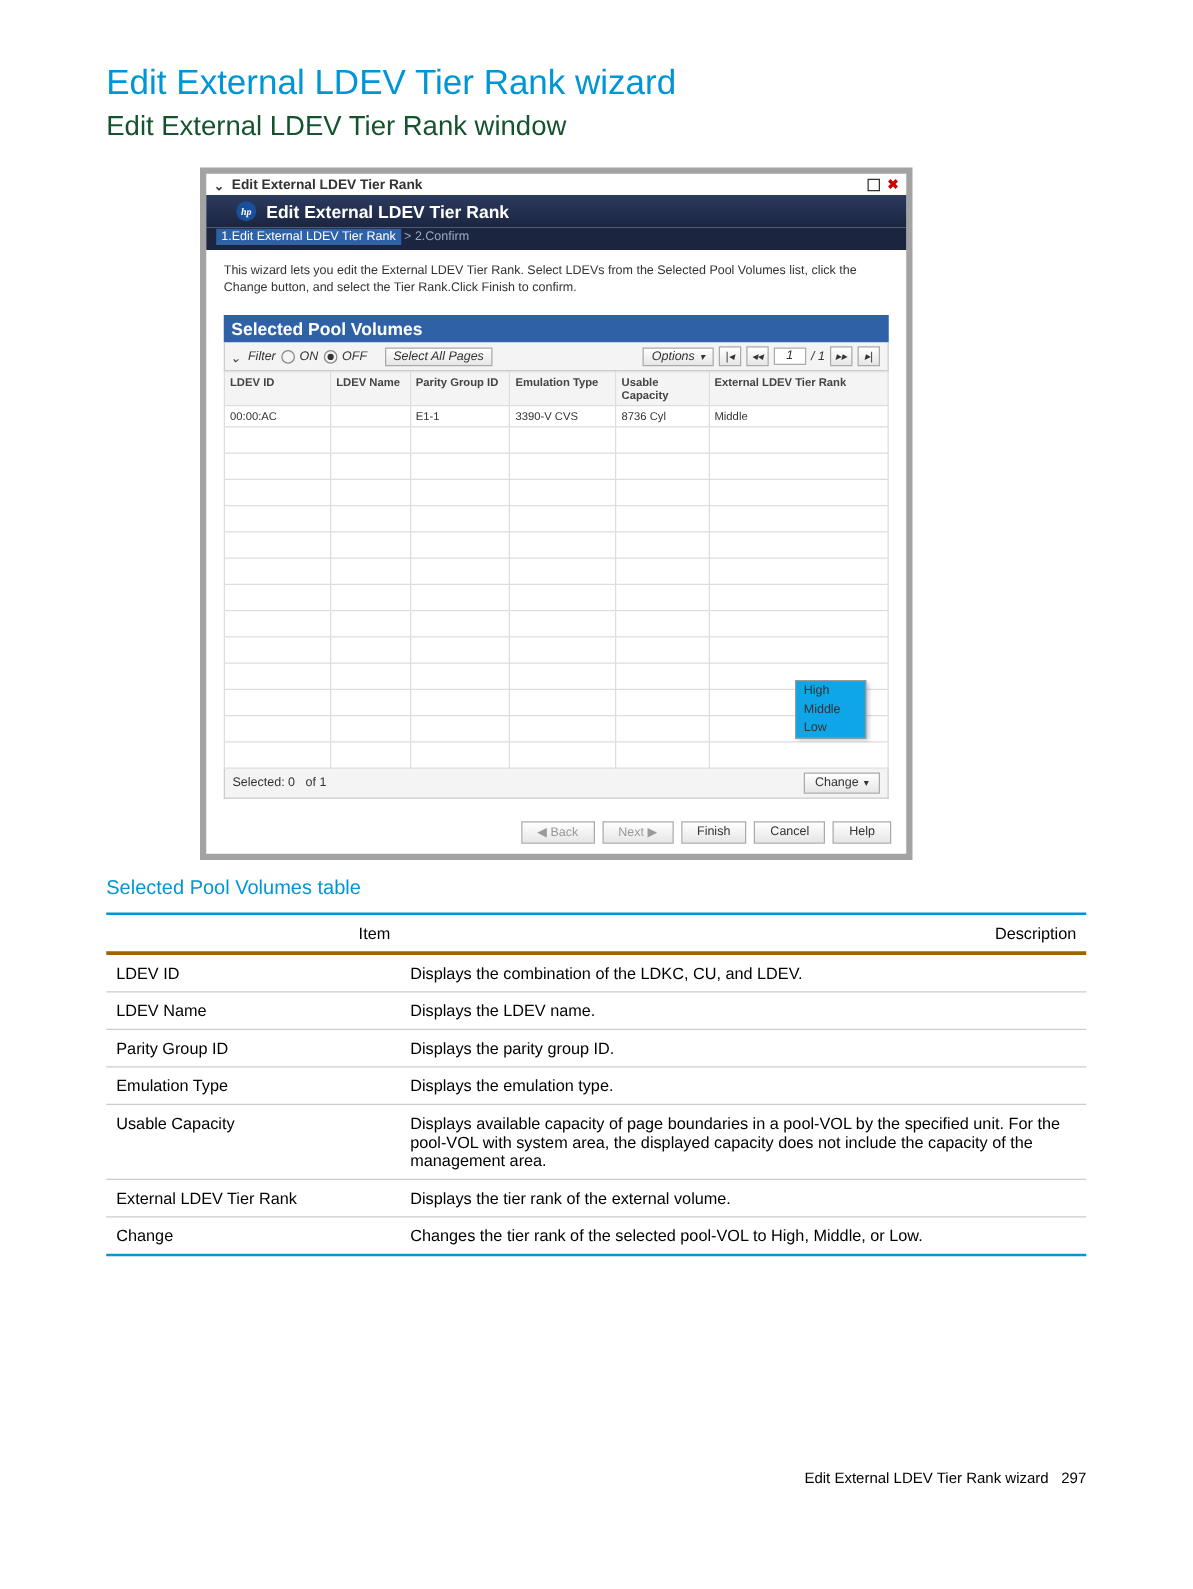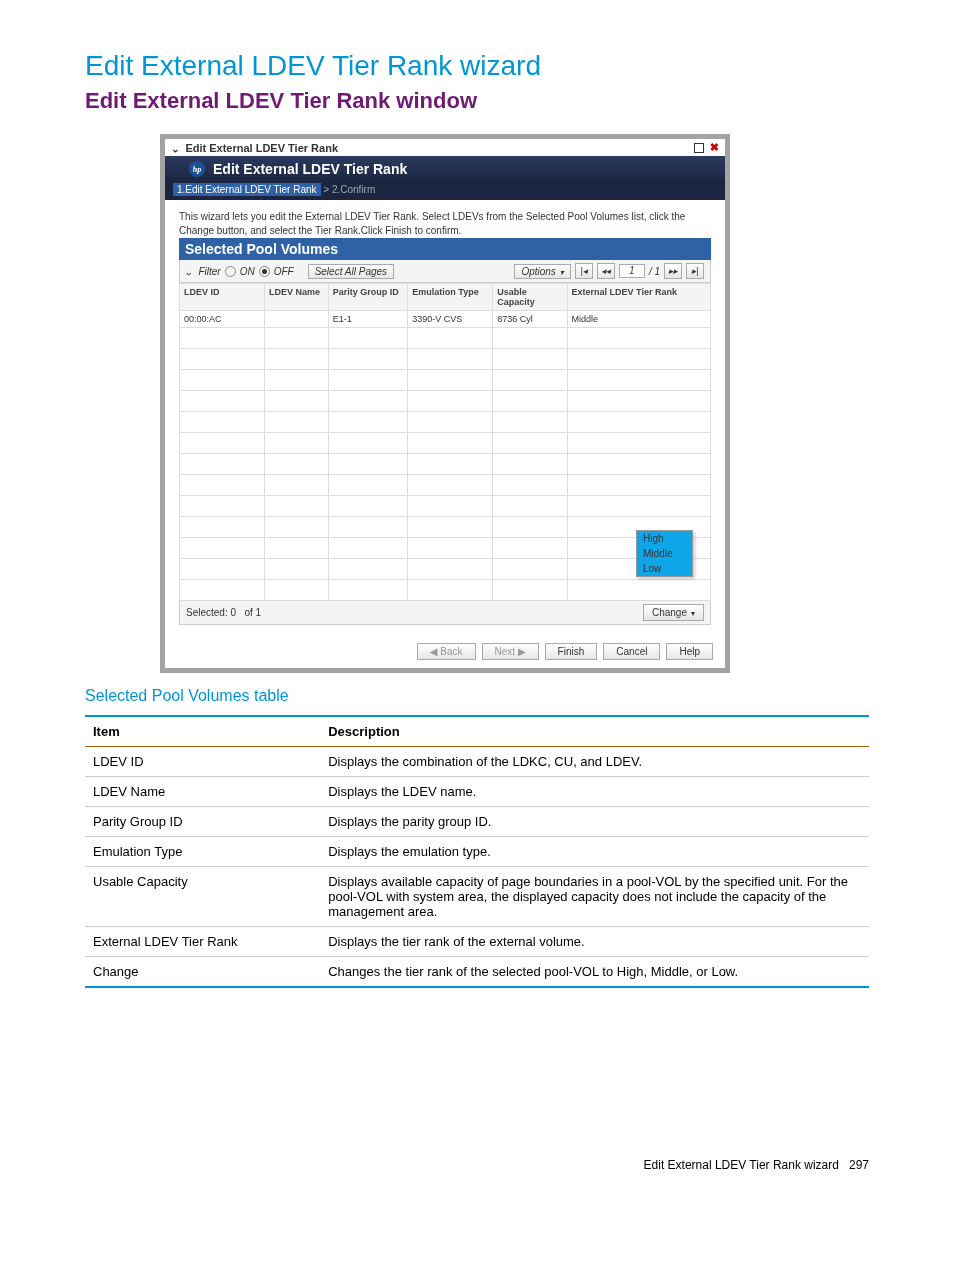--- a/index.html
+++ b/index.html
@@ -10,23 +10,23 @@
     font-size: 13px;
     color: #000;
   }
   h1.page-h1 {
     color: #0096D6;
     font-size: 28px;
     font-weight: normal;
     margin: 0 0 6px 0;
   }
   h2.page-h2 {
-    color: #701a75;
+    color: #14532d;
     font-size: 22px;
-    font-weight: bold;
+    font-weight: normal;
     margin: 0 0 20px 0;
   }
   h3.page-h3 {
     color: #0096D6;
     font-size: 16px;
     font-weight: normal;
     margin: 14px 0 10px 0;
   }
 
   
@@ -61,21 +61,21 @@
     display:flex; align-items:center; justify-content:center;
     color:#fff; font-size:8px; font-style:italic; font-family:Georgia,serif;
   }
 
   .breadcrumb {
     background:#1b2540; color:#9ab; font-size:10px; padding:2px 8px 5px 8px;
   }
   .breadcrumb .active { background:#2f61a6; color:#fff; padding:1px 4px; }
 
   .shot-body { padding:10px 14px; }
-  .instruct { font-size:10px; line-height:1.4; }
+  .instruct { font-size:10px; margin-bottom:14px; line-height:1.4; }
 
   .panel-header {
     background:#2f61a6; color:#fff; padding:3px 6px; font-size:14px; font-weight:bold;
   }
   .toolbar {
     background:#f4f4f4; border:1px solid #ccc; border-top:none;
     display:flex; align-items:center; padding:3px 6px; gap:4px; font-size:10px;font-style:italic;
   }
   .toolbar .spacer { flex:1; }
   .dot { width:9px; height:9px; border:1px solid #888; border-radius:50%; display:inline-flex; align-items:center; justify-content:center;}
@@ -122,21 +122,21 @@
   
   table.desc {
     width:100%; border-collapse:collapse;
     border-top:2px solid #0096D6;
     border-bottom:2px solid #0096D6;
   }
   table.desc th, table.desc td {
     text-align:left; font-size:13px; padding:7px 8px;
     border-bottom:1px solid #ccc; vertical-align:top;
   }
-  table.desc th { font-weight:bold; border-bottom:1px solid #a16207;}
+  table.desc th { font-weight:normal; border-bottom:3px solid #a16207;text-align:right;}
   table.desc col.c1 { width:30%; }
 
   .page-footer { text-align:right; font-size:12px; margin-top:170px; }
 </style>
 </head>
 <body>
 
 <h1 class="page-h1">Edit External LDEV Tier Rank wizard</h1>
 <h2 class="page-h2">Edit External LDEV Tier Rank window</h2>
 

